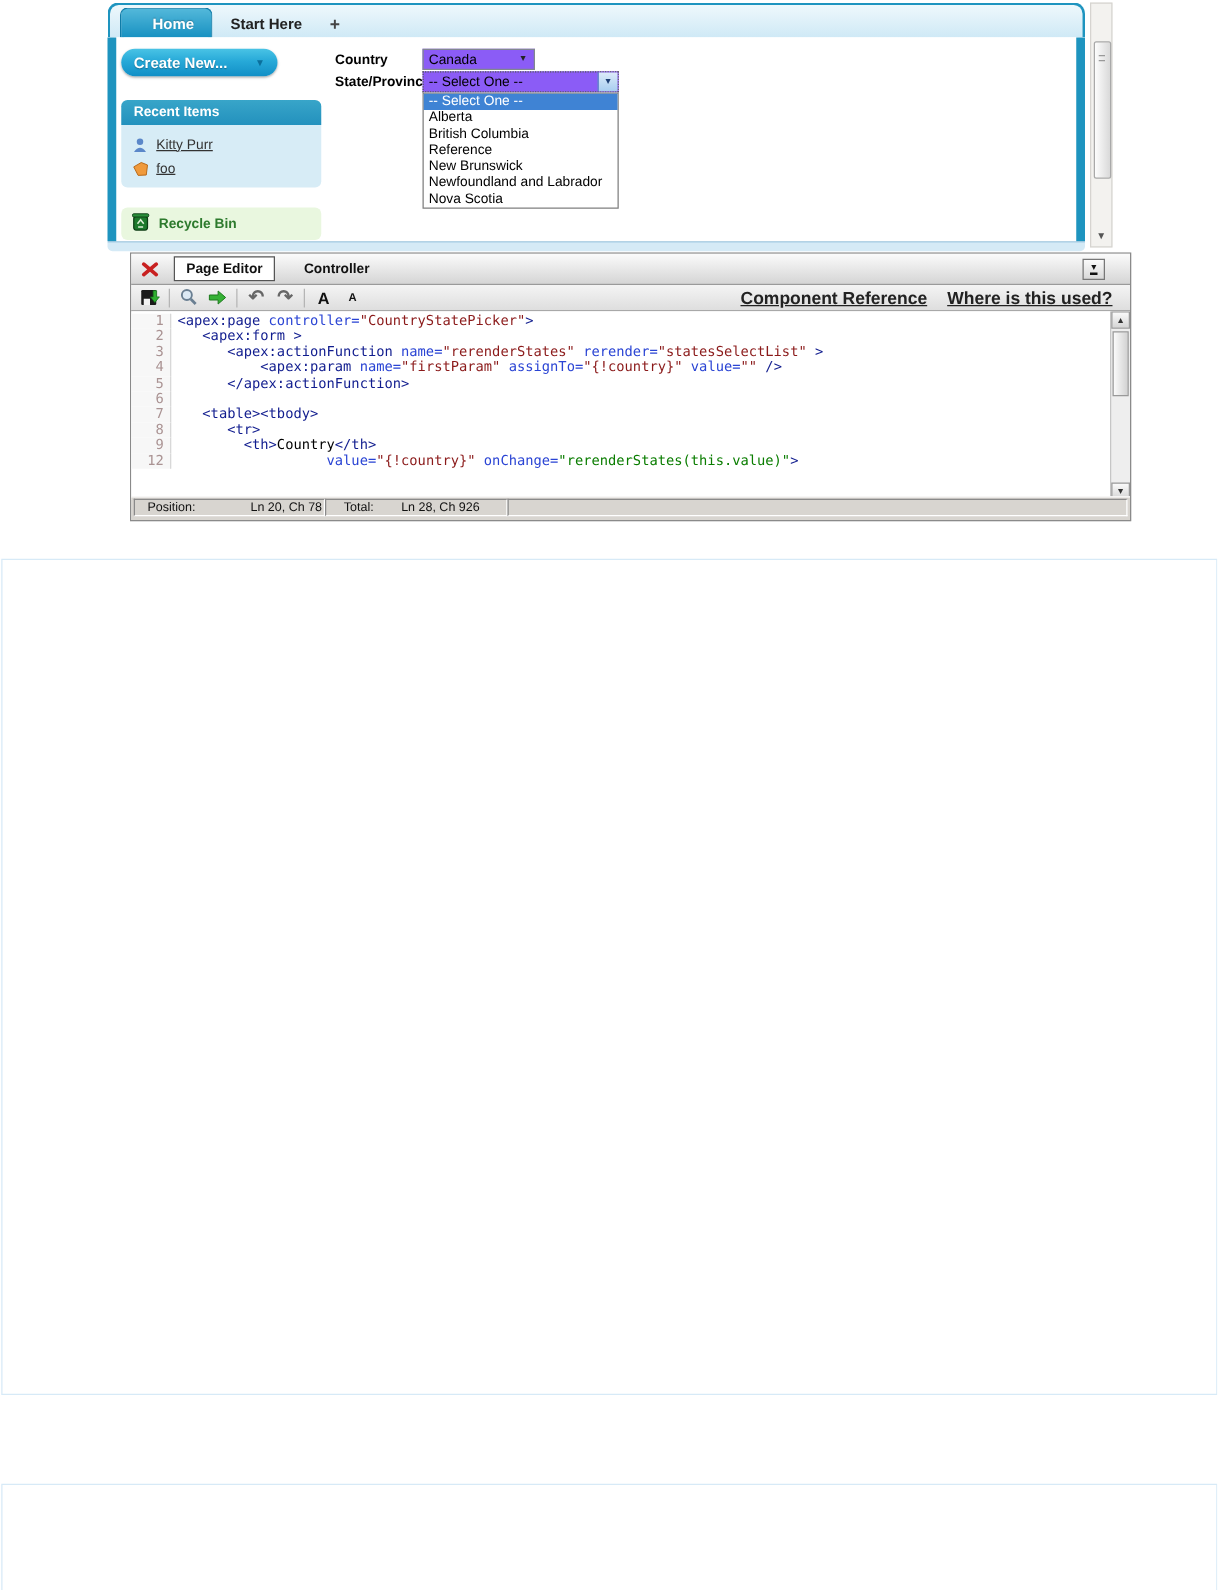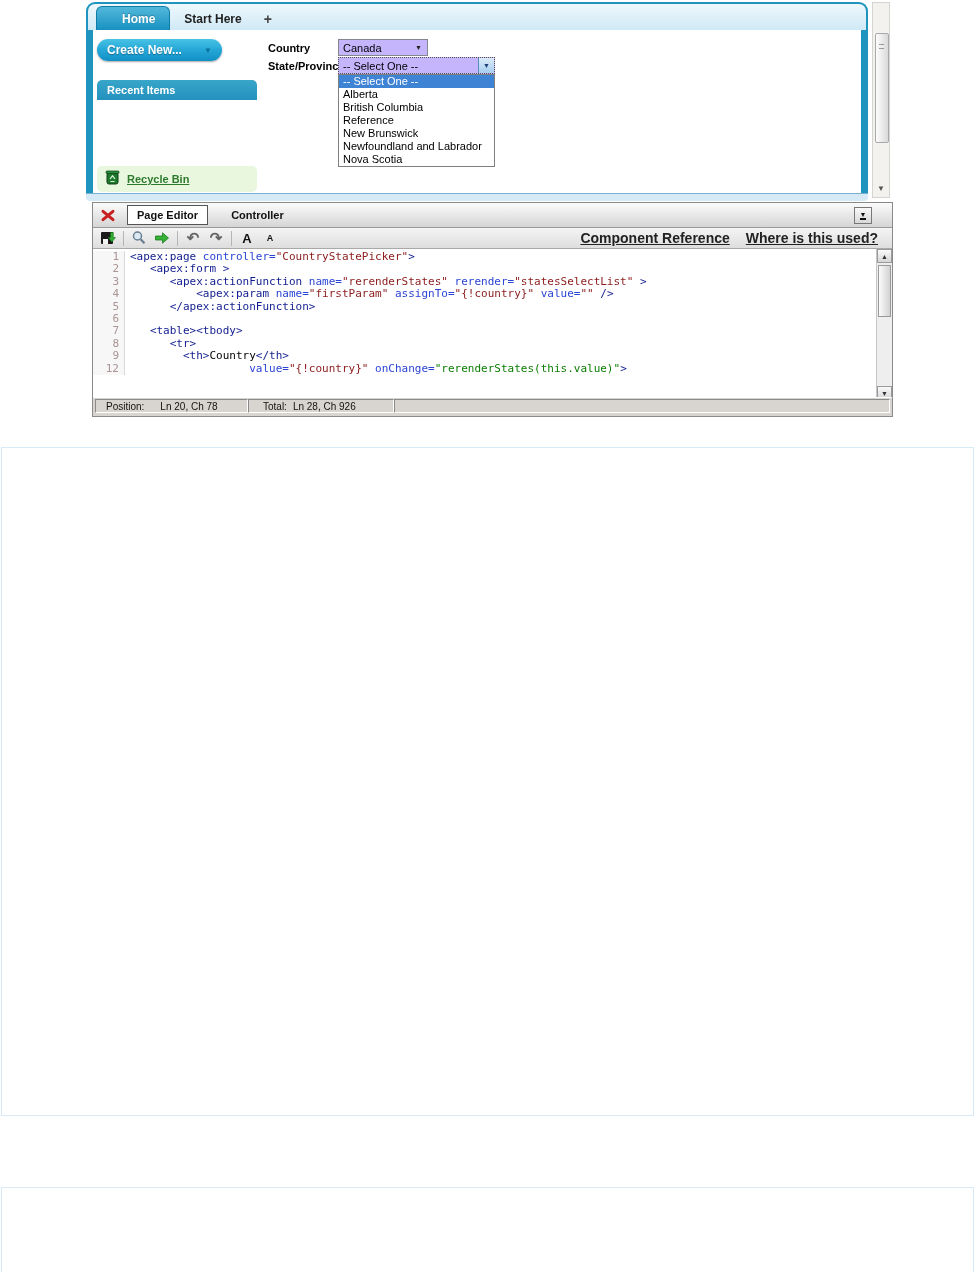--- a/index.html
+++ b/index.html
@@ -38,42 +38,42 @@
   .cn-arrow{margin-left:auto;font-size:8px;color:#0b6f9c;text-shadow:none;}
   .recent-header{position:absolute;left:4px;top:50px;width:160px;height:20px;box-sizing:border-box;
     background:linear-gradient(#38a5c9,#2391bd);border-radius:5px 5px 0 0;color:#fff;
     font-size:11px;font-weight:bold;line-height:20px;padding-left:10px;}
   .recent-panel{position:absolute;left:4px;top:70px;width:160px;height:50px;background:#d7ecf6;
     border-radius:0 0 5px 5px;padding:6px 0 0 9px;box-sizing:border-box;}
   .recent-item{display:flex;align-items:center;gap:6px;height:19px;}
   .recent-item a{color:#333;font-size:11px;text-decoration:underline;cursor:pointer;}
   .recycle{position:absolute;left:4px;top:136px;width:160px;height:26px;background:#e9f7df;
     border-radius:5px;display:flex;align-items:center;gap:7px;padding-left:8px;box-sizing:border-box;cursor:pointer;}
-  .recycle-label{font-size:11px;font-weight:bold;color:#2d7a2d;text-decoration:underline;}
+  .recycle-label{font-size:11px;font-weight:bold;color:#2d7a2d;}
 
   
   .lbl{position:absolute;font-size:11px;font-weight:bold;color:#000;}
   .country-lbl{left:175px;top:12px;}
   .state-lbl{left:175px;top:30px;}
-  .select{position:absolute;height:17px;background:#c4b5fd;border:1px solid #828790;box-sizing:border-box;
+  .select{position:absolute;height:17px;background:#8b5cf6;border:1px solid #828790;box-sizing:border-box;
     font-size:11px;display:flex;align-items:center;padding-left:4px;cursor:pointer;}
   .country-sel{left:245px;top:9px;width:90px;}
   .country-sel .sel-arrow{position:absolute;right:5px;font-size:7px;color:#222;}
   .state-sel{left:245px;top:27px;width:157px;border:1px dotted #555;}
   .dd-btn{position:absolute;right:0;top:0;bottom:0;width:15px;border-left:1px solid #5a8ac5;
     background:linear-gradient(#dcebfa,#a8cdf0);color:#1c3e74;font-size:7px;
     display:flex;align-items:center;justify-content:center;}
   .dd-list{position:absolute;left:245px;top:44px;width:157px;background:#fff;border:1px solid #7f7f7f;
     box-sizing:border-box;z-index:5;}
   .dd-item{font-size:11px;height:13px;line-height:13px;padding-left:4px;color:#000;
     white-space:nowrap;overflow:hidden;cursor:pointer;}
   .dd-item.hl{background:#3f83d4;color:#fff;}
 
   
-  .editor{position:absolute;left:92px;top:202px;width:801px;height:215px;border:1px solid #8a8a8a;
+  .editor{position:absolute;left:104px;top:202px;width:801px;height:215px;border:1px solid #8a8a8a;
     box-sizing:border-box;background:#e8e8e8;}
   .ed-tabs{position:absolute;left:0;top:0;right:0;height:25px;
     background:linear-gradient(#fbfbfb,#d5d5d5);border-bottom:1px solid #9a9a9a;
     display:flex;align-items:center;padding-left:8px;box-sizing:border-box;}
   .ed-close{position:relative;width:14px;height:14px;margin-right:12px;cursor:pointer;}
   .ed-close i{position:absolute;left:-1px;top:6px;width:16px;height:3px;background:#c82020;border-radius:2px;}
   .ed-close .x1{transform:rotate(40deg);}
   .ed-close .x2{transform:rotate(-40deg);}
   .ed-tab{font-size:11px;font-weight:bold;color:#111;padding:3px 9px;margin-right:14px;cursor:pointer;}
   .ed-tab.active{background:#fff;border:1px solid #555;}
@@ -112,22 +112,22 @@
     border:1px solid #9a9a9a;box-sizing:border-box;color:#333;font-size:7px;text-align:center;line-height:13px;}
   .cs-up{top:0;}
   .cs-down{bottom:0;}
   .cs-thumb{position:absolute;left:1px;top:16px;width:13px;height:52px;border:1px solid #999;
     background:linear-gradient(90deg,#fbfbfb,#d2d2d2);box-sizing:border-box;}
 
   .ed-status{position:absolute;left:0;bottom:0;right:0;height:18px;background:#d8d5d0;
     border-top:1px solid #fff;display:flex;font-size:10px;color:#111;}
   .st-seg{border:1px solid;border-color:#8a8a8a #fff #fff #8a8a8a;height:14px;margin-top:1px;
     display:flex;align-items:center;box-sizing:border-box;}
-  .st-1{width:153px;margin-left:2px;padding-left:10px;gap:16px;}
-  .st-2{width:146px;padding-left:14px;gap:6px;}
+  .st-1{width:153px;margin-left:2px;padding-left:10px;gap:44px;}
+  .st-2{width:146px;padding-left:14px;gap:22px;}
   .st-3{flex:1;margin-right:2px;}
 
   
   .placeholder-box{position:absolute;left:1px;width:971px;background:#fff;border:1px solid #d7eaf7;}
   .box1{top:447px;height:667px;}
   .box2{top:1187px;height:120px;}
 </style>
 </head>
 <body>
 
@@ -140,20 +140,35 @@
   </div>
 
   <div class="content-frame">
 
     <div class="create-new">
       <span>Create New...</span>
       <span class="cn-arrow">▼</span>
     </div>
 
     <div class="recent-header">Recent Items</div>
+    <div class="recent-panel">
+        <div class="recent-item">
+          <svg width="13" height="12" viewBox="0 0 13 12">
+            <circle cx="6" cy="3.3" r="2.6" fill="#5b87c9"></circle>
+            <path d="M1.2 11.5 q4.8-6.5 9.6 0 z" fill="#5b87c9"></path>
+          </svg>
+          <a>Kitty Purr</a>
+        </div>
+        <div class="recent-item">
+          <svg width="13" height="12" viewBox="0 0 13 12">
+            <path d="M1 4.5 L7 1 l5 2 -1 8 -6.5 0.3 z" fill="#f09a3c" stroke="#b86a1a" stroke-width="0.8"></path>
+          </svg>
+          <a>foo</a>
+        </div>
+      </div>
 
     <div class="recycle">
       <span>
         <svg width="15" height="16" viewBox="0 0 15 16">
           <rect x="2" y="4" width="11" height="11" rx="2" fill="#1d7a2c" stroke="#0c3d14"></rect>
           <rect x="1" y="2" width="13" height="2.6" rx="1" fill="#2a8f3a" stroke="#0c3d14" stroke-width="0.7"></rect>
           <path d="M5 10 l2.5-3.2 2.5 3.2 M5.5 12.5 h4" stroke="#dff0d8" stroke-width="1.2" fill="none"></path>
         </svg>
       </span>
       <span class="recycle-label">Recycle Bin</span>

